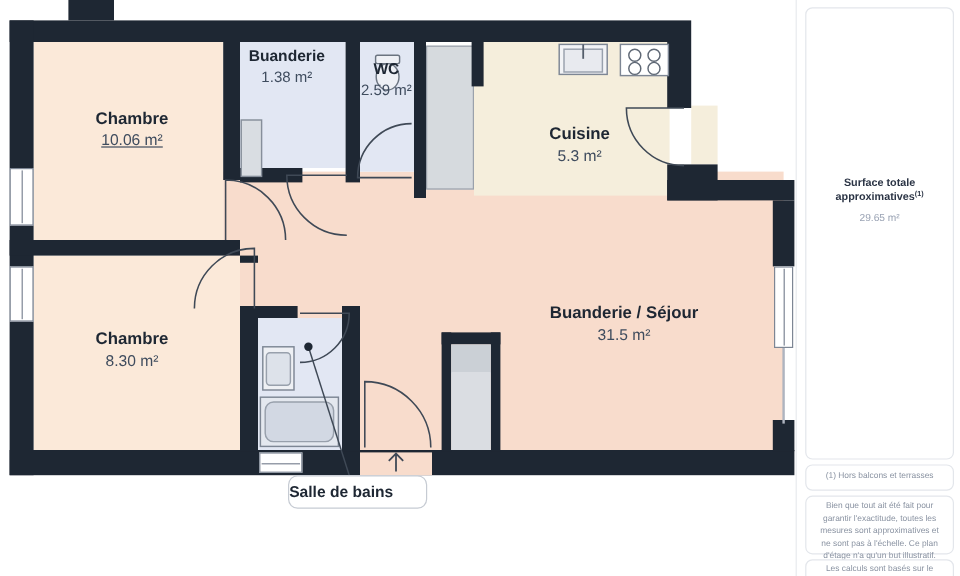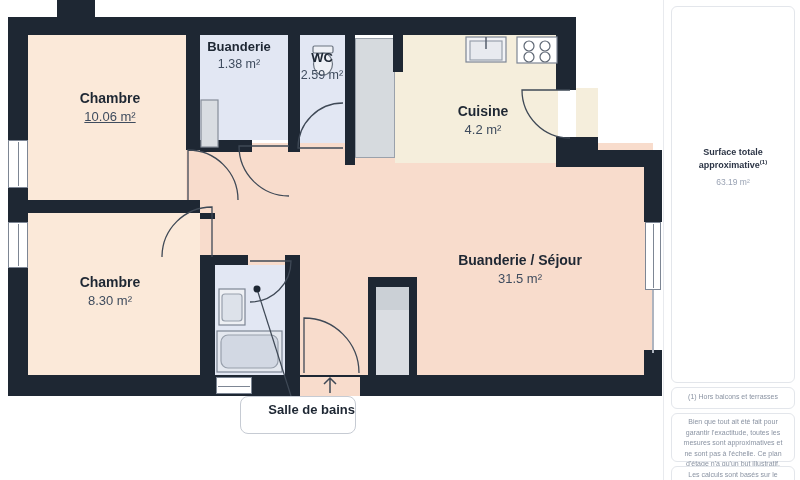--- a/index.html
+++ b/index.html
@@ -8,21 +8,21 @@
   .abs{position:absolute;}
   .wall{position:absolute;background:#1e2733;}
   .floor{position:absolute;}
   .win{position:absolute;background:#ffffff;border:1px solid #7d8694;box-sizing:border-box;}
   .winV::after{content:"";position:absolute;left:50%;top:1px;bottom:1px;width:1px;background:#7d8694;}
   .winH::after{content:"";position:absolute;top:50%;left:1px;right:1px;height:1px;background:#7d8694;}
   .rlabel{position:absolute;transform:translateX(-50%);text-align:center;color:#1e2733;white-space:nowrap;}
   .rlabel .t{font-weight:700;}
   .rlabel .a{color:#3f4c5e;margin-top:3px;}
   .callout{position:absolute;left:240px;top:396px;width:114px;background:#fff;
-           border:1.5px solid #c6cbd3;border-radius:8px;text-align:right;padding:5px 0 16px;}
+           border:1.5px solid #c6cbd3;border-radius:8px;text-align:left;padding:5px 0 6px;}
   .callout .t{font-weight:700;font-size:13px;color:#1e2733;}
   .callout .a{font-size:12px;color:#3f4c5e;margin-top:2px;}
   .sidebar{position:absolute;left:663px;top:0;width:137px;height:480px;background:#fff;
            border-left:1px solid #e8eaee;}
   .sbox{position:absolute;left:7px;width:124px;border:1px solid #e3e6eb;border-radius:6px;
         box-sizing:border-box;background:#fff;text-align:center;color:#8a93a2;}
   .sb-title{margin-top:140px;font-size:9px;font-weight:700;color:#2b3445;line-height:1.3;padding:0 4px;}
   .sb-title sup{font-size:6px;}
   .sb-value{margin-top:6px;font-size:8.5px;color:#99a2b3;}
   .sb-small{font-size:7px;line-height:1.5;padding:3px 7px;}
@@ -129,41 +129,41 @@
   <div class="rlabel" style="left:239px;top:39px;">
     <div class="t" style="font-size:13px;">Buanderie</div>
     <div class="a" style="font-size:12.5px;">1.38 m²</div>
   </div>
   <div class="rlabel" style="left:322px;top:50px;">
     <div class="t" style="font-size:13px;">WC</div>
     <div class="a" style="font-size:12.5px;">2.59 m²</div>
   </div>
   <div class="rlabel" style="left:483px;top:83px;margin-top:20px;">
     <div class="t" style="font-size:14px;">Cuisine</div>
-    <div class="a" style="font-size:13px;">4.2 m²</div>
+    <div class="a" style="font-size:13px;">5.3 m²</div>
   </div>
   <div class="rlabel" style="left:110px;top:274px;">
     <div class="t" style="font-size:14px;">Chambre</div>
     <div class="a" style="font-size:13px;">8.30 m²</div>
   </div>
   <div class="rlabel" style="left:520px;top:252px;">
     <div class="t" style="font-size:14px;">Buanderie / Séjour</div>
     <div class="a" style="font-size:13px;">31.5 m²</div>
   </div>
 
   <div class="callout">
     <div class="t">Salle de bains</div>
   </div>
 
   <div class="sidebar">
     <div class="sbox" style="top:6px;height:377px;">
       <div class="sb-title">
-        <span>Surface totale approximative</span><sup>(1)</sup>
+        <span>Surface totale approximatives</span><sup>(1)</sup>
       </div>
-      <div class="sb-value">63.19 m²</div>
+      <div class="sb-value">29.65 m²</div>
     </div>
     <div class="sbox" style="top:387px;height:22px;">
       <div class="sb-small" style="padding:4px 4px;">(1) Hors balcons et terrasses</div>
     </div>
     <div class="sbox" style="top:413px;height:49px;">
       <div class="sb-small">Bien que tout ait été fait pour garantir l'exactitude, toutes les mesures sont approximatives et ne sont pas à l'échelle. Ce plan d'étage n'a qu'un but illustratif.</div>
     </div>
     <div class="sbox" style="top:466px;height:40px;">
       <div class="sb-small">Les calculs sont basés sur le standard</div>
     </div>

